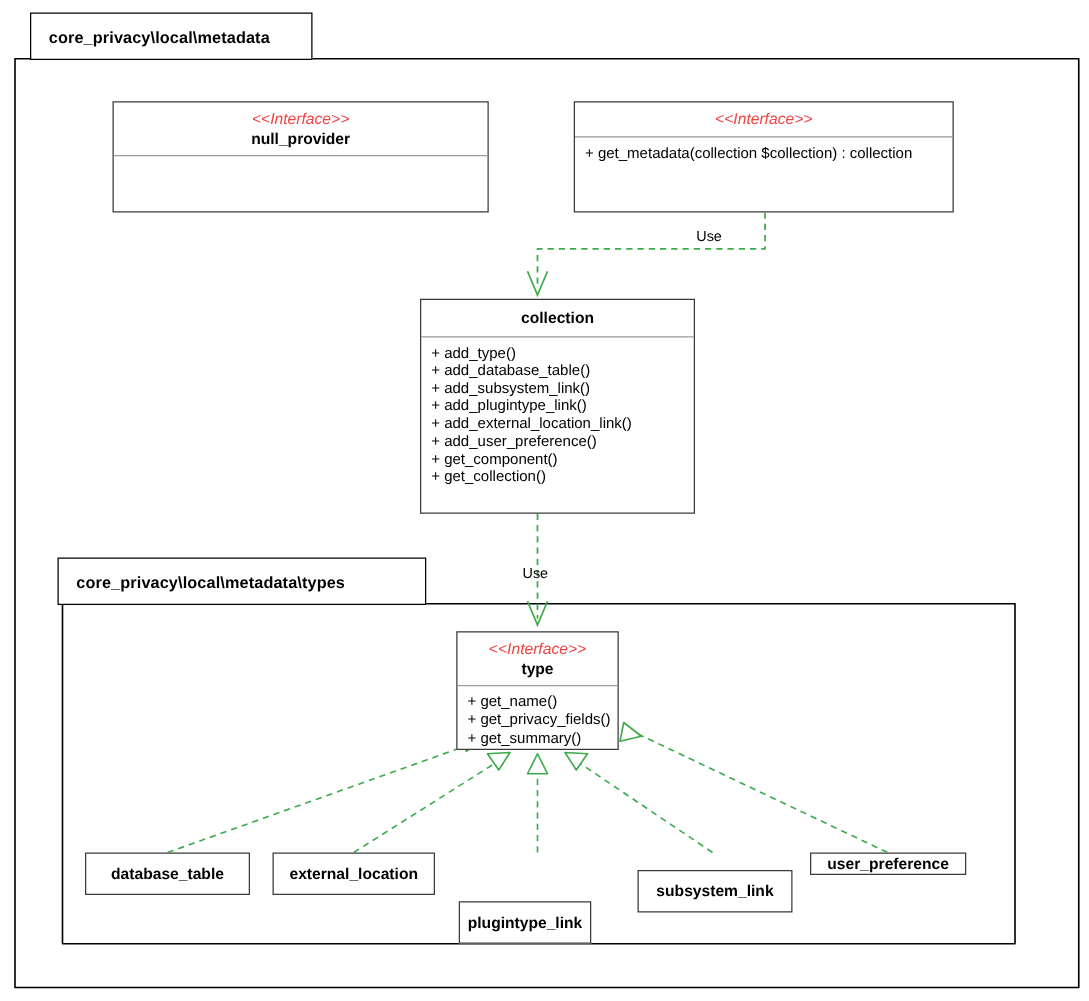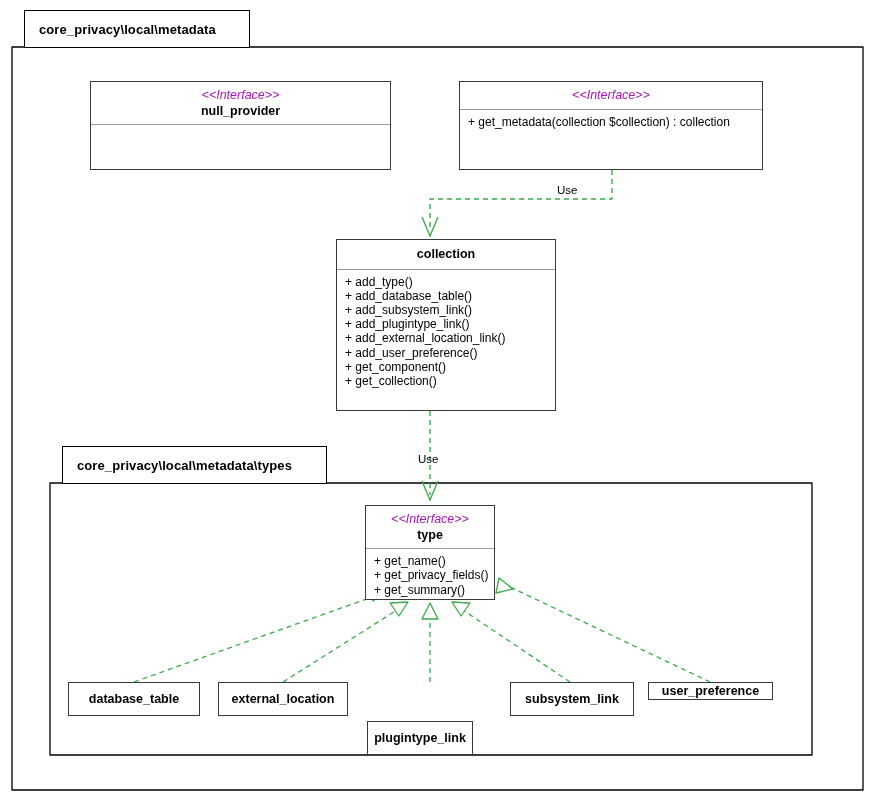--- a/index.html
+++ b/index.html
@@ -53,21 +53,21 @@
   }
   .cls-head {
     text-align: center;
     padding-top: 6px;
     padding-bottom: 5px;
     line-height: 1.25;
   }
   .cls-stereo {
     font-style: italic;
     font-size: 12.5px;
-    color: #a21caf;
+    color: #ef4444;
     display: block;
   }
   .cls-name {
     font-weight: bold;
     font-size: 12.5px;
     color: #000000;
     display: block;
   }
   .divider {
     height: 0;
@@ -118,21 +118,21 @@
 
     <path d="M12,47 L235,47 L235,47 L863,47 L863,790 L12,790 Z" fill="#ffffff" stroke="#000000" stroke-width="1.3" stroke-linejoin="round"></path>
 
     <path d="M50,483 L314,483 L812,483 L812,755 L50,755 Z" fill="#ffffff" stroke="#000000" stroke-width="1.3" stroke-linejoin="round"></path>
   </svg>
 
   <div class="pkg-tab" style="left:24px; top:10px; width:226px; height:38px;">
     <span>core_privacy\local\metadata</span>
   </div>
 
-  <div class="pkg-tab" style="left:62px; top:446px; width:265px; height:38px;">
+  <div class="pkg-tab" style="left:46px; top:446px; width:295px; height:38px;">
     <span>core_privacy\local\metadata\types</span>
   </div>
 
   <svg class="layer" viewBox="0 0 871 801">
      collection : down, left, down --&gt;
     <g>
       <path d="M612,170 L612,199 L430,199 L430,231" fill="none" stroke="#3cab4a" stroke-width="1.4" stroke-dasharray="5,4" stroke-linejoin="round"></path>
       <path d="M422,217 L430,236 L438,217" fill="none" stroke="#3cab4a" stroke-width="1.4"></path>
     </g>
 
@@ -222,20 +222,20 @@
 
   <div class="simplebox" style="left:218px; top:682px; width:130px; height:34px;">
     <span>external_location</span>
   </div>
   <div class="simplebox" style="left:68px; top:682px; width:132px; height:34px;">
     <span>database_table</span>
   </div>
   <div class="simplebox" style="left:367px; top:721px; width:106px; height:34px;">
     <span>plugintype_link</span>
   </div>
-  <div class="simplebox" style="left:510px; top:682px; width:124px; height:34px;">
+  <div class="simplebox" style="left:510px; top:696px; width:124px; height:34px;">
     <span>subsystem_link</span>
   </div>
   <div class="simplebox" style="left:648px; top:682px; width:125px; height:18px;">
     <span>user_preference</span>
   </div>
 
 </div>
 
 </body></html>

